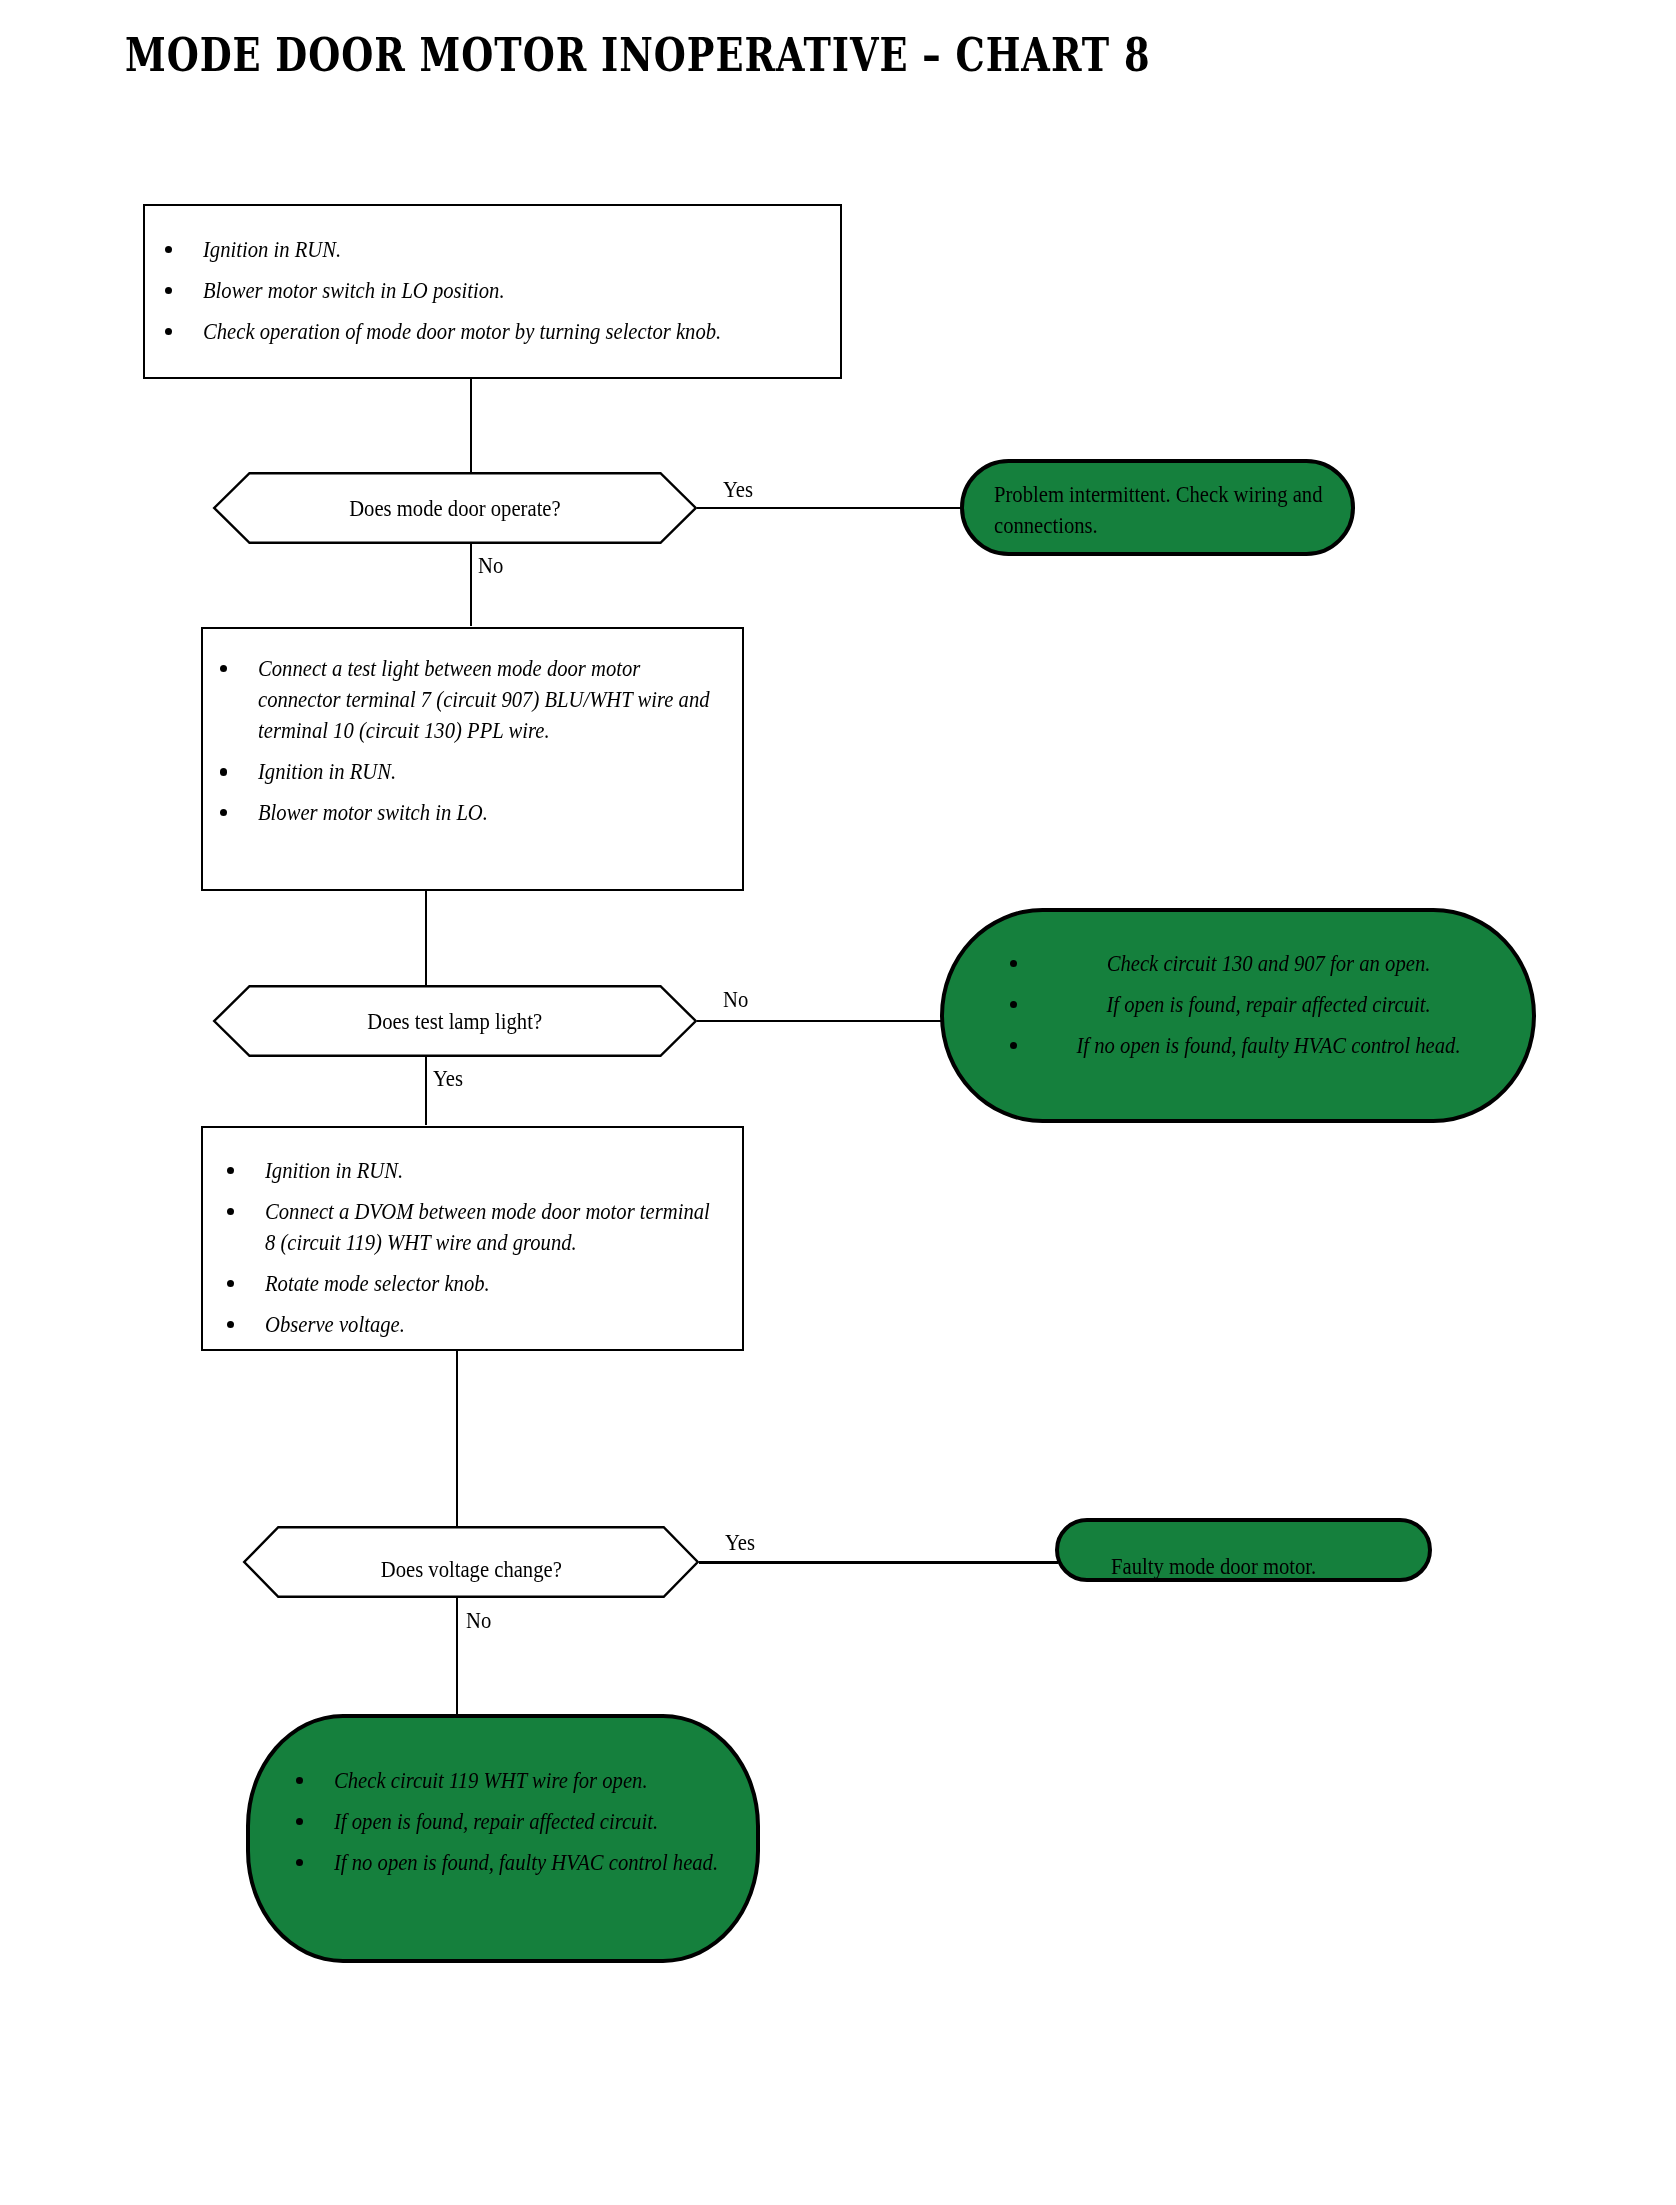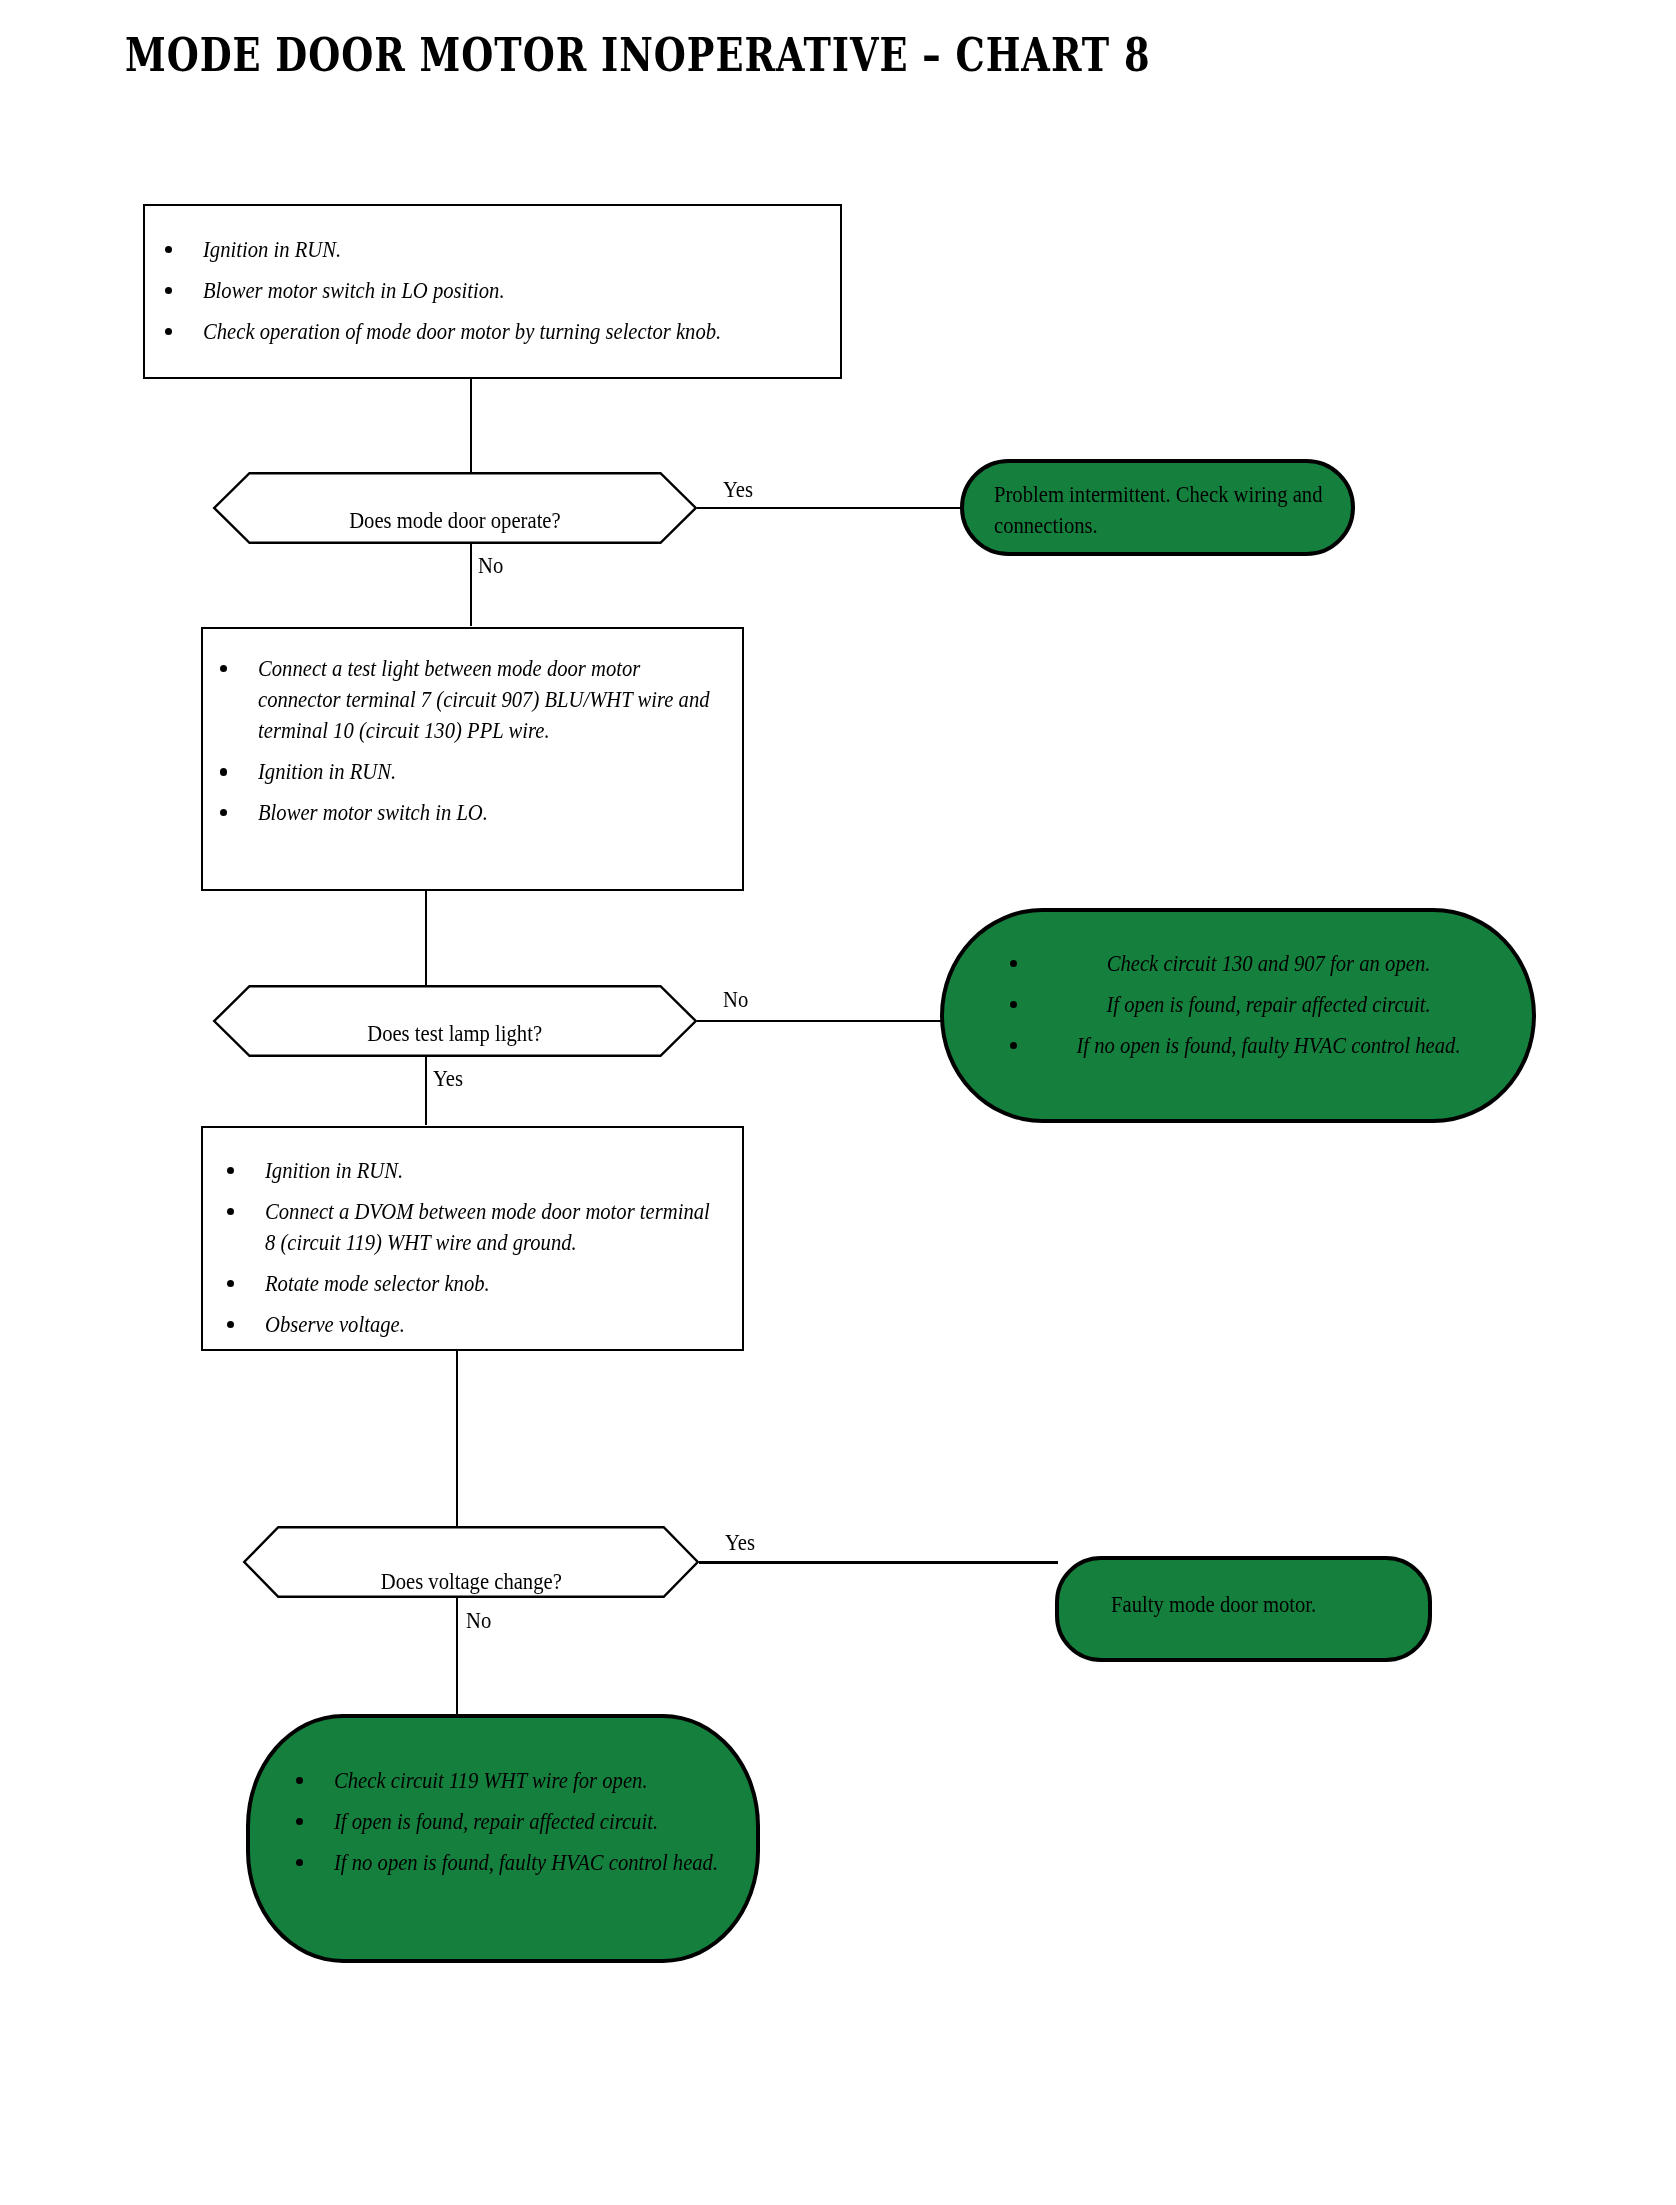--- a/index.html
+++ b/index.html
@@ -60,21 +60,20 @@
   }
   .decision .decision-label {
     position: absolute;
     left: 0;
     top: 0;
     width: 100%;
     height: 100%;
     display: flex;
     align-items: center;
     justify-content: center;
-    margin-top: 12px;
   }
   .decision .decision-label span {
     font-size: 24px;
     transform: scaleX(0.86);
     display: inline-block;
     white-space: nowrap;
   }
 
   
   ul.bullets {
@@ -268,21 +267,21 @@
       <polygon points="58,2 692,2 748,59 692,116 58,116 2,59" fill="#ffffff" stroke="#000000" stroke-width="4"></polygon>
     </svg>
     <div class="decision-label">
       <span>Does voltage change?</span>
     </div>
   </div>
 
   <div class="edge-label" style="left:725px; top:1530px;">Yes</div>
   <div class="conn-h thick" style="left:699px; top:1561px; width:359px;"></div>
 
-  <div class="terminal" style="left:1055px; top:1556px; width:377px; height:106px; border-radius:46px;">
+  <div class="terminal" style="left:1055px; top:1518px; width:377px; height:64px; border-radius:46px;">
     <div class="plain-text" style="margin:28.6px 24px 0 52px;">
       <span>Faulty mode door motor.</span>
     </div>
   </div>
 
   <div class="conn-v" style="left:456px; top:1597px; height:119px;"></div>
   <div class="edge-label" style="left:466px; top:1608px;">No</div>
 
   <div class="terminal" style="left:246px; top:1714px; width:514px; height:249px; border-radius:97px/112px;">
     <ul class="bullets" style="margin:47px 36px 0 46px;">

